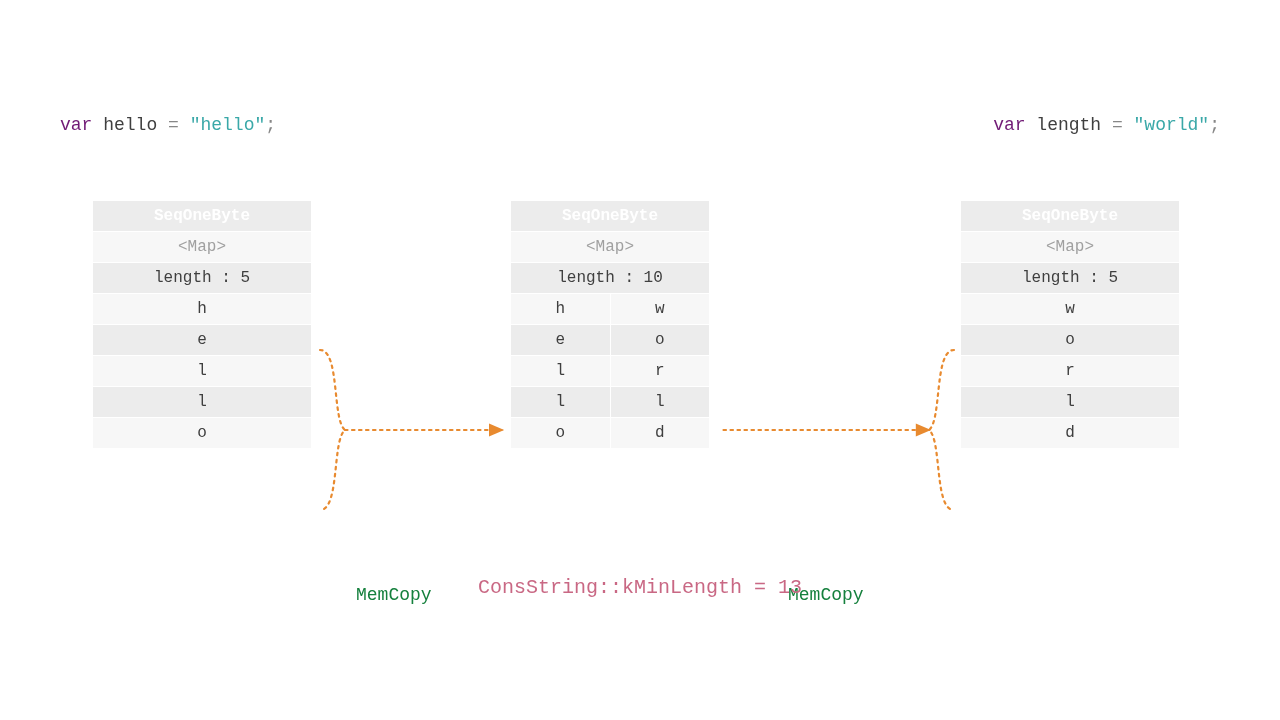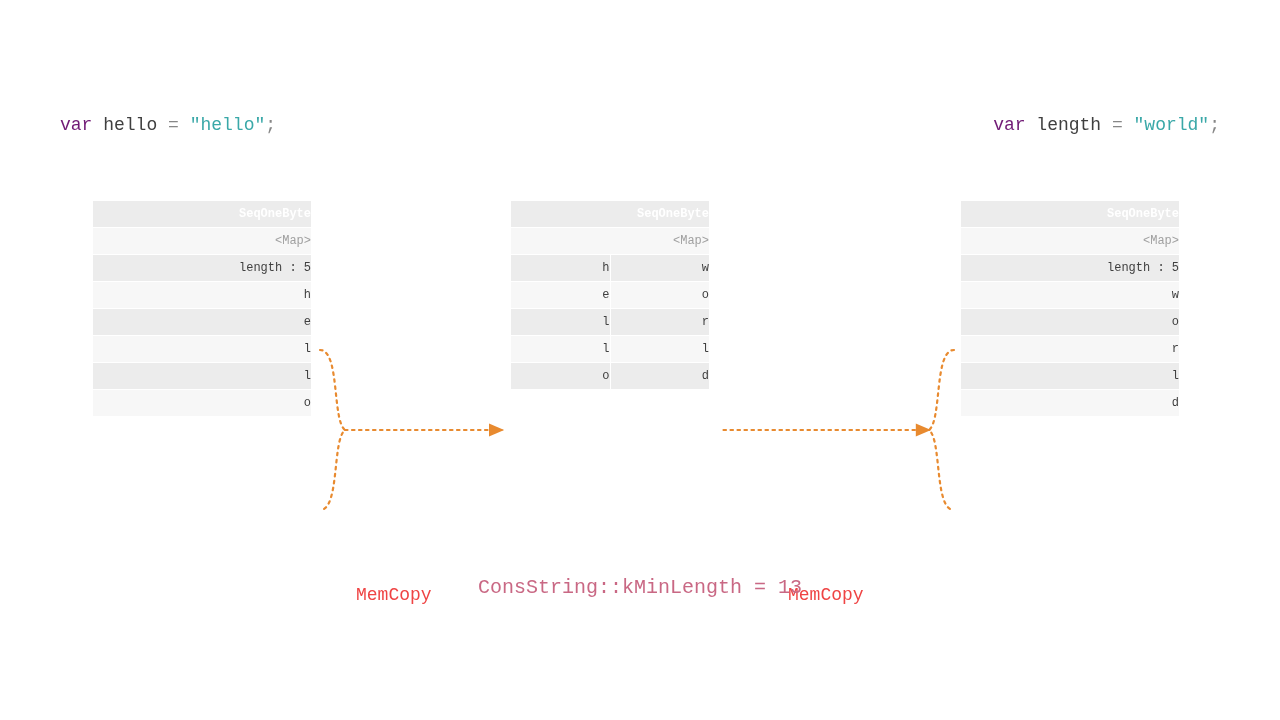--- a/index.html
+++ b/index.html
@@ -3,29 +3,29 @@
 <meta charset="utf-8">
 <style>
   html,body{margin:0;padding:0;width:1280px;height:720px;background:#fff;font-family:Consolas,Menlo,"Courier New",monospace;font-size:18px;color:#3f3f3f}
   .code-row{position:absolute;top:115px;left:60px;right:60px;display:flex;justify-content:space-between;align-items:baseline}
   .code{white-space:pre}
   .kw{color:#701a75}
   .str{color:#3aa8a8}
   .id{color:#3f3f3f}
   .op{color:#878787}
   .tables{position:absolute;top:200px;left:0;right:0;height:340px}
-  .tbl{position:absolute;border-collapse:collapse;table-layout:fixed;text-align:right;font-size:12px}
+  .tbl{position:absolute;border-collapse:collapse;table-layout:fixed;text-align:center;font-size:16px}
   .tbl td{border:1px solid #fff;padding:6px 0;background:#f7f7f7}
   .tbl tr:nth-child(odd) td{background:#ececec}
   .tbl .hdr td{background:#8a8a8a;color:#fff;font-weight:bold}
   .tbl .map td{color:#a0a0a0}
   #tbl-left{left:92px;width:220px}
   #tbl-mid{left:510px;width:200px}
   #tbl-right{left:960px;width:220px}
-  .memcopy{position:absolute;color:#ef4444;font-size:18px}
+  .memcopy{position:absolute;color:#15803d;font-size:18px}
   #mc1{left:356px;top:385px}
   #mc2{left:788px;top:385px}
   .footer{position:absolute;left:0;right:0;top:576px;text-align:center;color:#c96884;font-size:20px}
   svg.brace{position:absolute;overflow:visible}
 </style>
 </head>
 <body>
 
 <div class="code-row">
   <div class="code"><span class="kw">var</span> <span class="id">hello</span><span class="op"> = </span><span class="str">"hello"</span><span class="op">;</span></div>
@@ -63,20 +63,23 @@
   </tbody>
     </table>
 
   <table id="tbl-mid" class="tbl">
     <tbody>
         <tr class="hdr">
           <td colspan="2">SeqOneByte</td>
         </tr>
     <tr class="map">
           <td colspan="2">&lt;Map&gt;</td>
+        </tr>
+    <tr>
+          <td colspan="2">length : 10</td>
         </tr>
     <tr>
           <td>h</td>
           <td>w</td>
         </tr>
     <tr>
           <td>e</td>
           <td>o</td>
         </tr>
     <tr>

